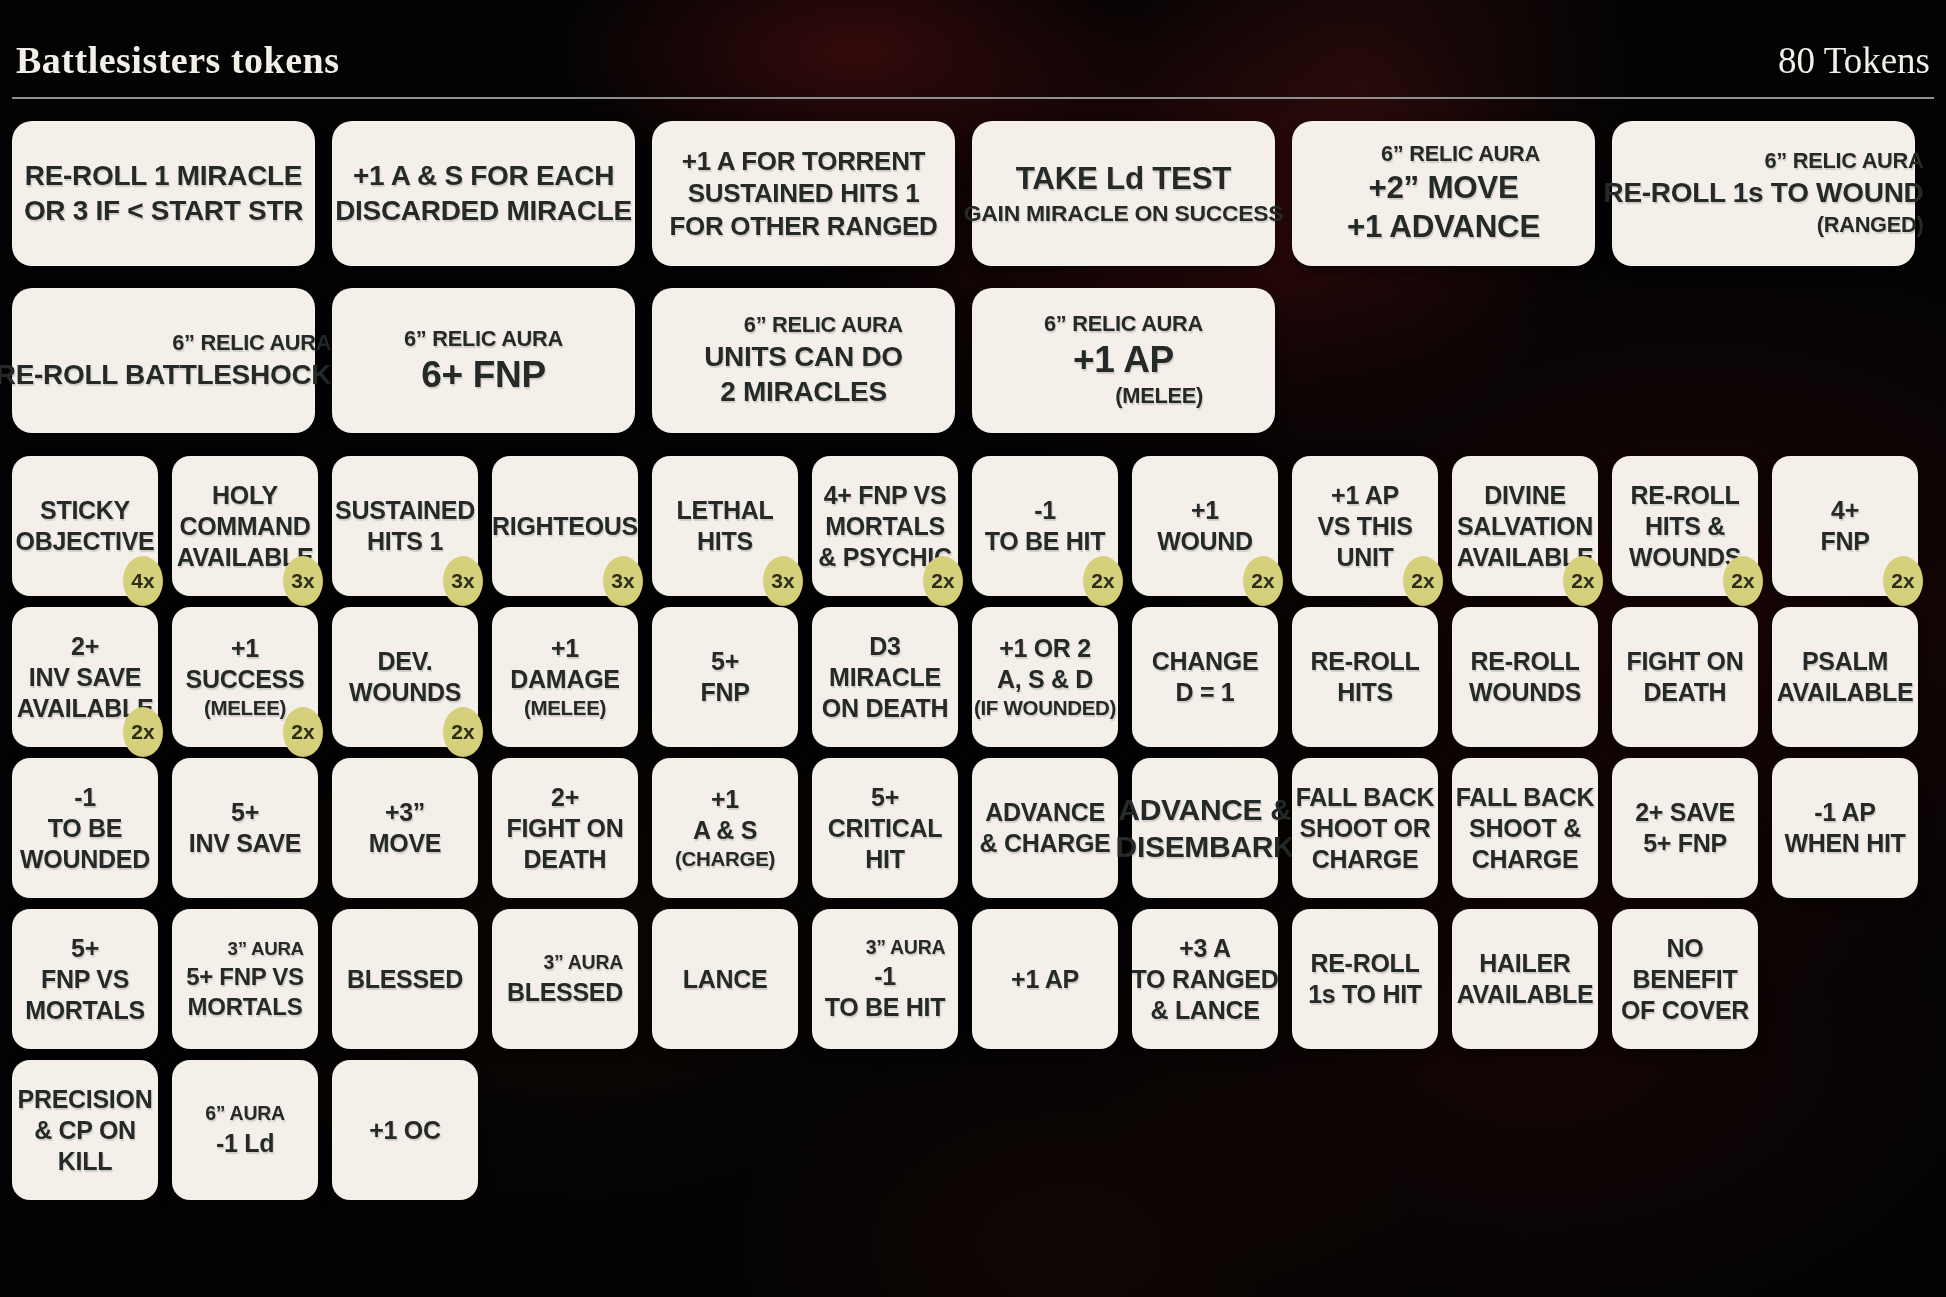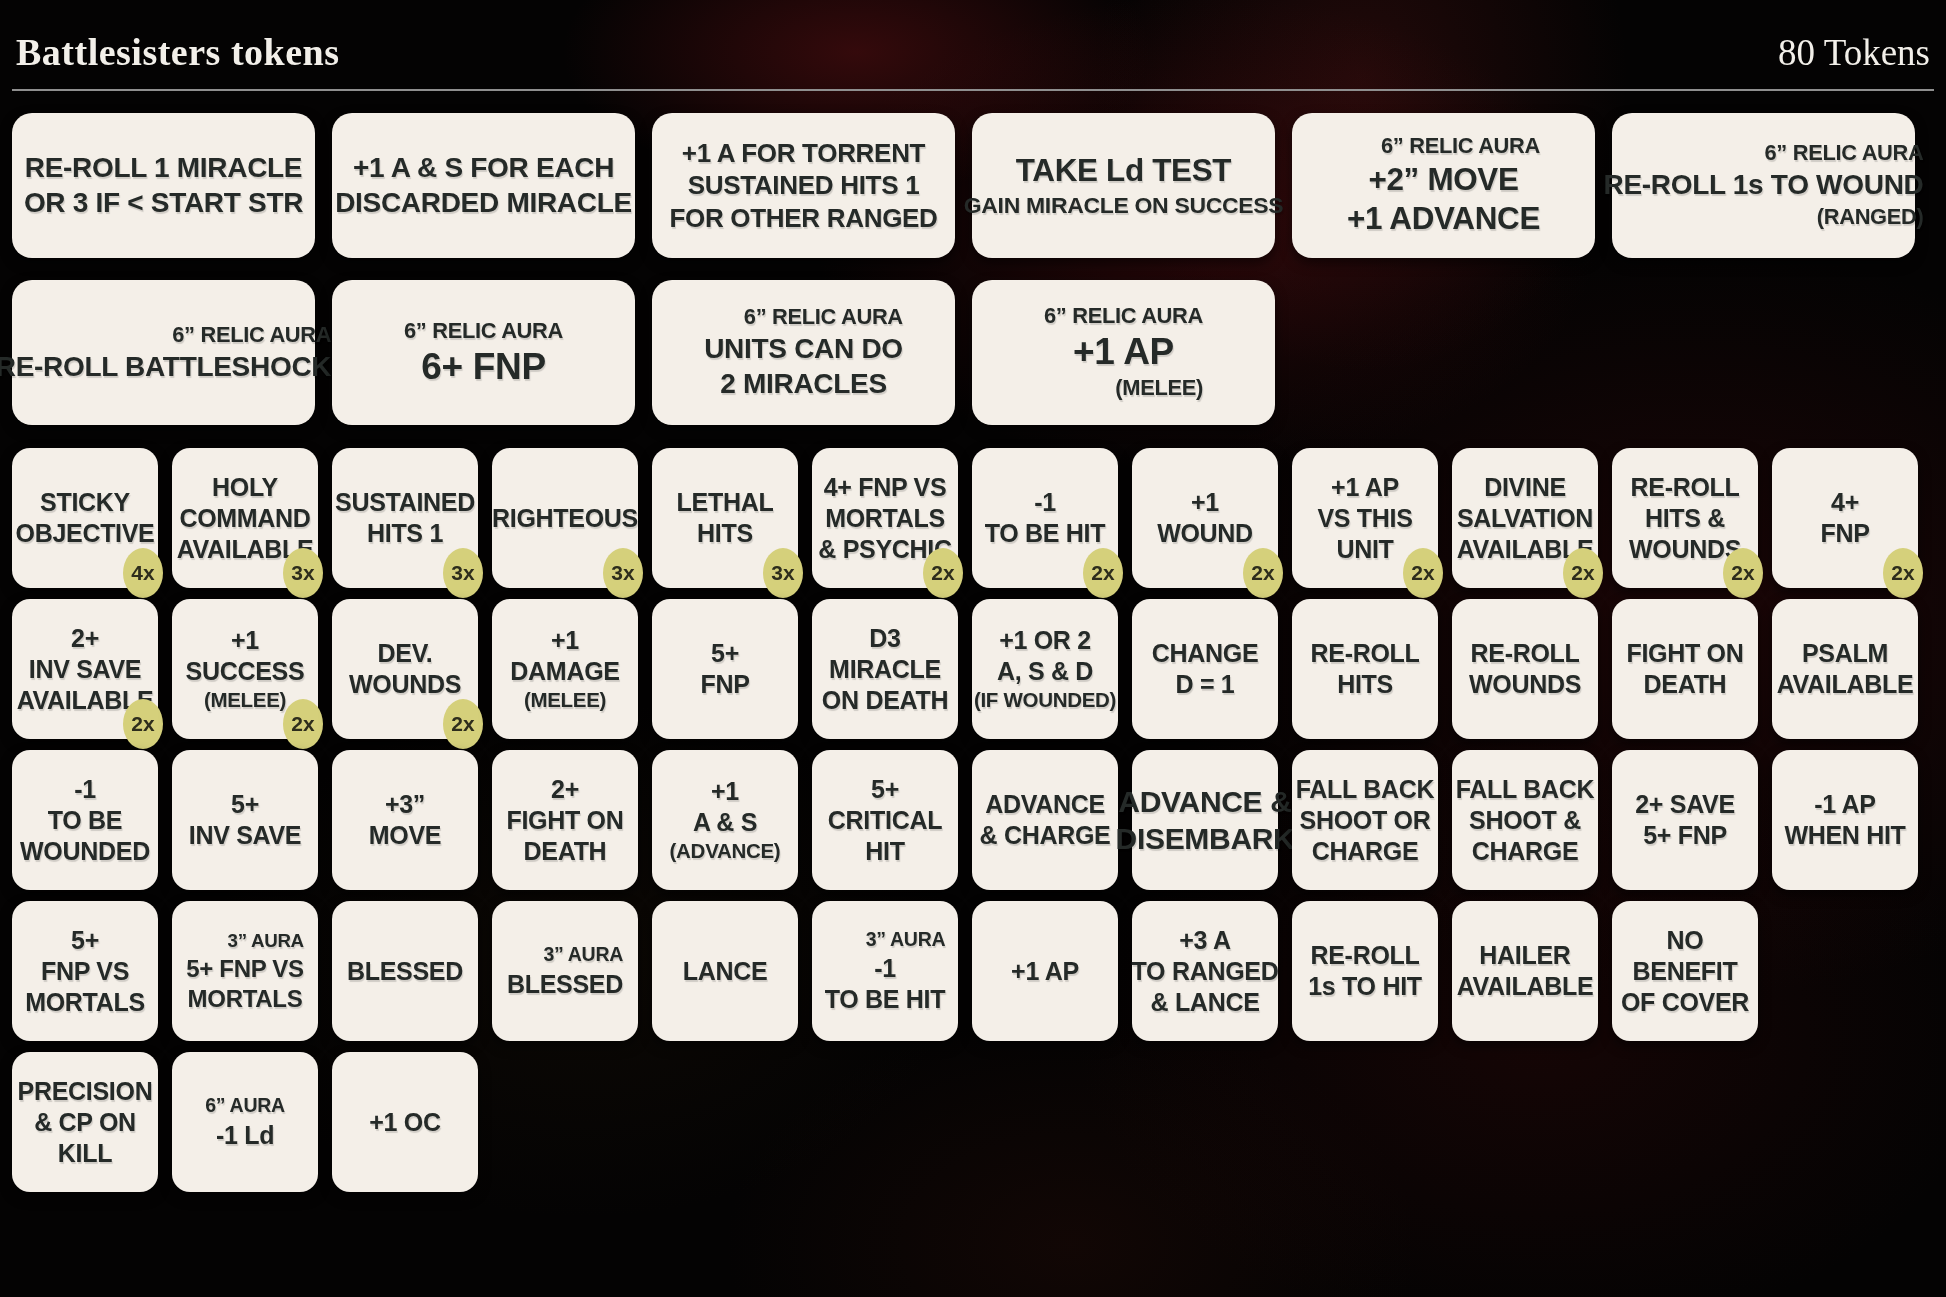--- a/index.html
+++ b/index.html
@@ -10,21 +10,21 @@
     background-image:
       radial-gradient(420px 200px at 44% 4%,  rgba(125,20,24,0.40), transparent 70%),
       radial-gradient(560px 340px at 62% 18%, rgba(95,14,18,0.38),  transparent 70%),
       radial-gradient(380px 420px at 70% 6%,  rgba(140,32,32,0.22), transparent 70%),
       radial-gradient(740px 520px at 87% 48%, rgba(82,14,16,0.30),  transparent 72%),
       radial-gradient(640px 420px at 79% 80%, rgba(70,12,12,0.26),  transparent 72%),
       radial-gradient(520px 360px at 30% 74%, rgba(62,42,16,0.14),  transparent 72%),
       radial-gradient(480px 320px at 55% 96%, rgba(72,22,12,0.20),  transparent 72%);
     font-family: "Liberation Sans", sans-serif;
   }
-  .page { padding: 0 12px; }
+  .page { padding: 8px 12px; }
   .header {
     display: flex; justify-content: space-between; align-items: baseline;
     padding: 30px 4px 0;
   }
   .title {
     font-family: "Liberation Serif", serif;
     font-weight: bold; font-size: 38px;
     color: var(--header-text, #f2efe9);
     letter-spacing: 0.5px;
   }
@@ -353,21 +353,21 @@
           <div class="token-lines">
             <div class="line l-md">2+</div>
             <div class="line l-md">FIGHT ON</div>
             <div class="line l-md">DEATH</div>
           </div>
         </div>
         <div class="token">
           <div class="token-lines">
             <div class="line l-md">+1</div>
             <div class="line l-md">A &amp; S</div>
-            <div class="line l-sm">(ADVANCE)</div>
+            <div class="line l-sm">(CHARGE)</div>
           </div>
         </div>
         <div class="token">
           <div class="token-lines">
             <div class="line l-md">5+</div>
             <div class="line l-md">CRITICAL</div>
             <div class="line l-md">HIT</div>
           </div>
         </div>
         <div class="token">

